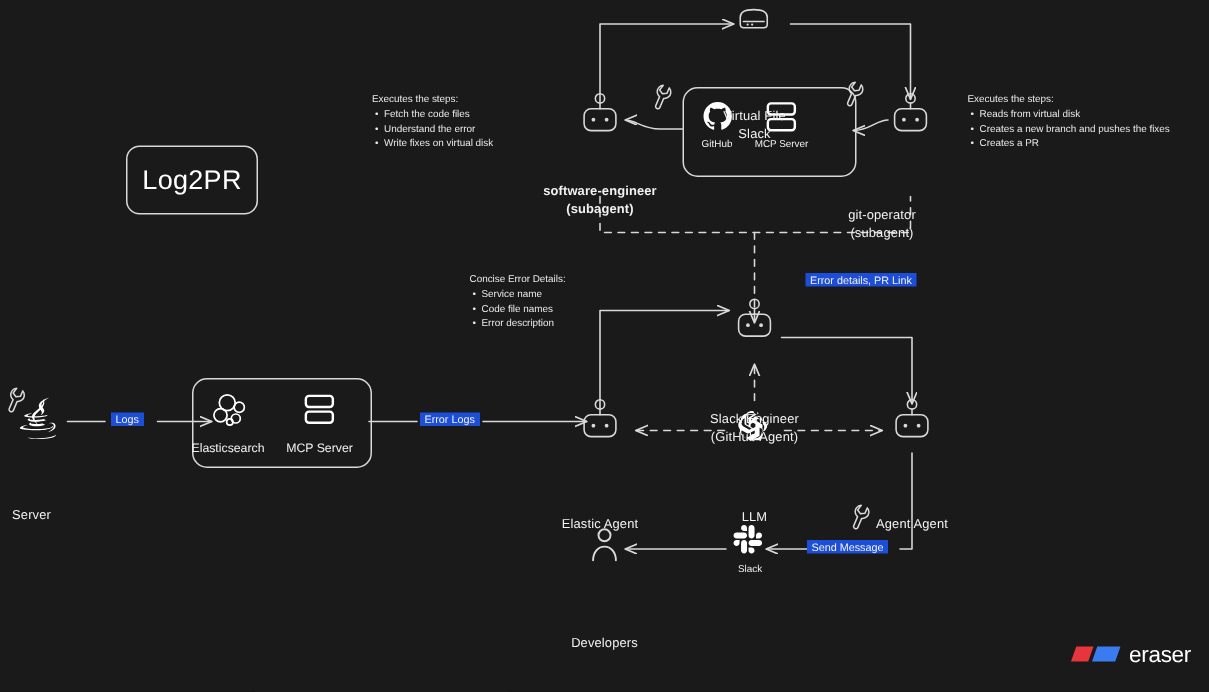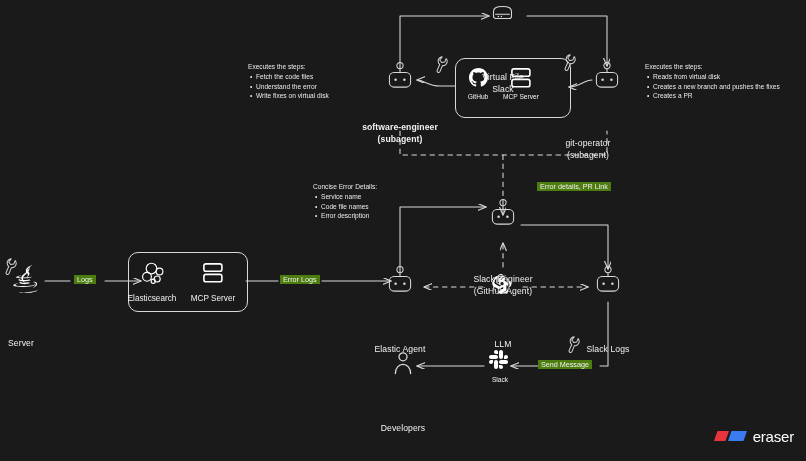--- a/index.html
+++ b/index.html
@@ -51,21 +51,21 @@
     content: "•";
     position: absolute;
     left: -6px;
     top: 0;
   }
   .edge-text {
     position: absolute;
     font-size: 7.2px;
     color: #f2f2f2;
     white-space: nowrap;
-    background: #4d7c0f;
+    background: #1d4ed8;
     padding: 0 3px;
   }
   .logo-box {
     position: absolute;
     left: 84px;
     top: 97px;
     width: 86px;
     height: 44px;
     border: 1.1px solid #d9d9d9;
     border-radius: 9px;
@@ -145,20 +145,23 @@
       <path d="M246,281 L278,281"></path>
       <path d="M322,281 L391,281" marker-end="url(#arw)"></path>
 
       <path d="M608,302 L608,366 L600,366"></path>
       <path d="M540,366 L511,366" marker-end="url(#arw)"></path>
 
       <path d="M484,366 L417,366" marker-end="url(#arw)"></path>
     </g>
   </svg>
 
+  <div class="logo-box">
+    <span>Log2PR</span>
+  </div>
 
   <div class="group-box" style="left:455px; top:58px; width:114px; height:58px;"></div>
 
   <div class="group-box" style="left:128px; top:252px; width:118px; height:58px;"></div>
 
   <svg class="layer">
 
     <g transform="translate(491,5)" fill="none" stroke="#d9d9d9" stroke-width="1.05" stroke-linecap="round" stroke-linejoin="round">
       <path d="M2.5,6.5 C2.5,3.3 5,1.4 11.5,1.4 C18,1.4 20.5,3.3 20.5,6.5 L20.5,11.2 C20.5,12.6 19.5,13.5 18.2,13.5 L4.8,13.5 C3.5,13.5 2.5,12.6 2.5,11.2 Z"></path>
       <path d="M4.6,9.3 L18.4,9.3"></path>
@@ -297,21 +300,21 @@
 
   <div class="lbl center node-label" style="left:21px; top:294px;">Server</div>
 
   <div class="tiny-cap" style="left:152px; top:294px; font-size:8.2px;">Elasticsearch</div>
   <div class="tiny-cap" style="left:213px; top:294px; font-size:8.2px;">MCP Server</div>
 
   <div class="lbl center node-label" style="left:400px; top:300px;">Elastic Agent</div>
 
   <div class="lbl center node-label" style="left:503px; top:295px;">LLM</div>
 
-  <div class="lbl center node-label" style="left:608px; top:300px;">Slack Logs</div>
+  <div class="lbl center node-label" style="left:608px; top:300px;">Agent Agent</div>
 
   <div class="tiny-cap" style="left:500px; top:376px;">Slack</div>
 
   <div class="lbl center node-label" style="left:403px; top:379px;">Developers</div>
 
   <div class="edge-text" style="left:74px; top:275px;">Logs</div>
   <div class="edge-text" style="left:280px; top:275px;">Error Logs</div>
   <div class="edge-text" style="left:537px; top:182px;">Error details, PR Link</div>
   <div class="edge-text" style="left:538px; top:360px;">Send Message</div>
 

